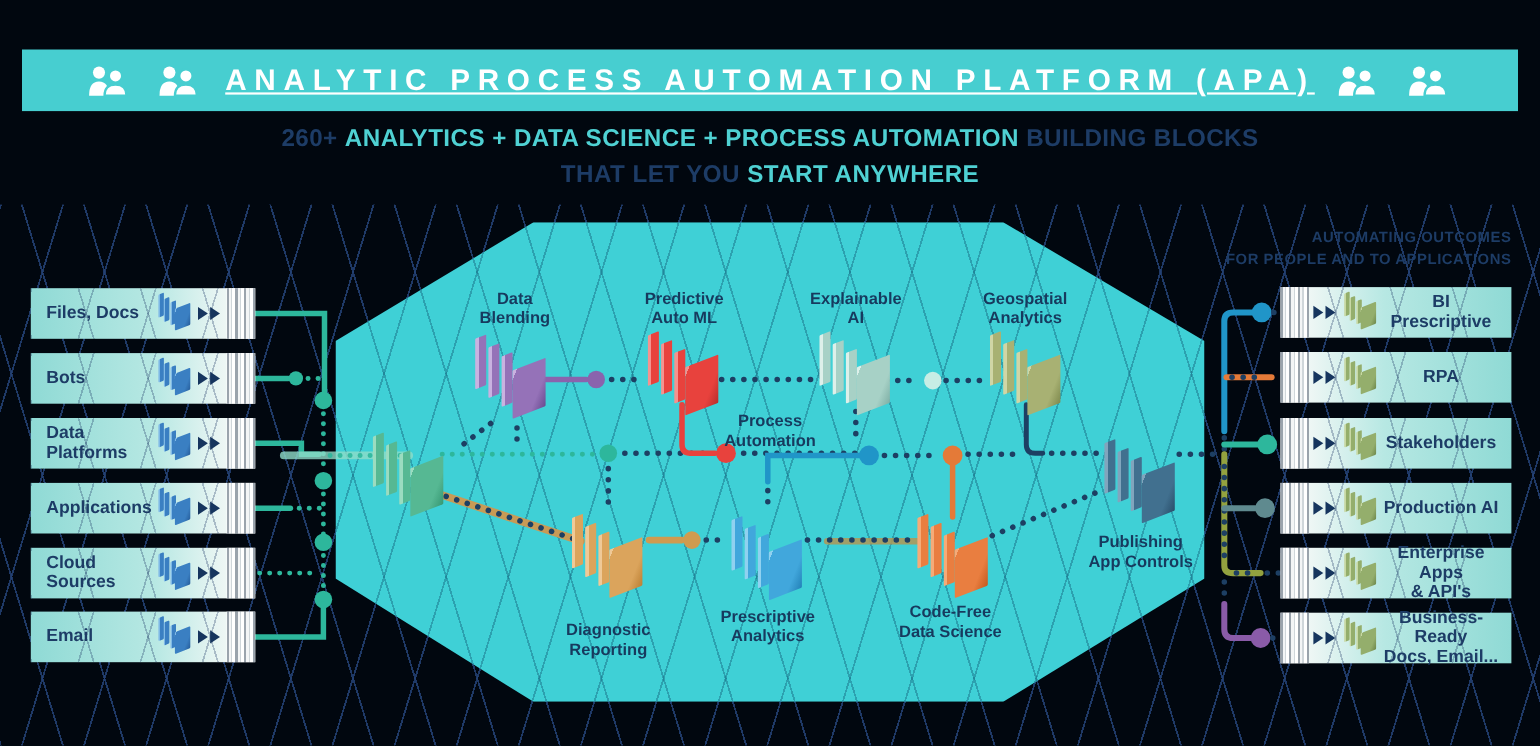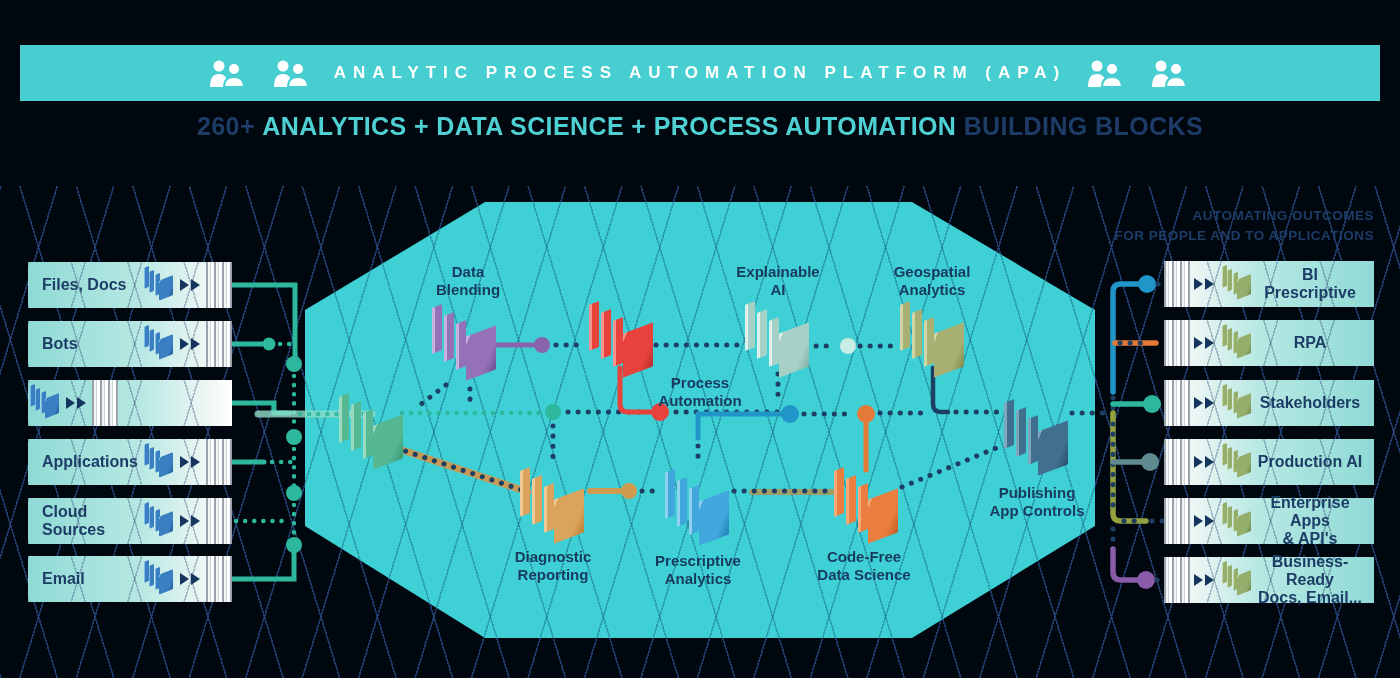--- a/index.html
+++ b/index.html
@@ -2,26 +2,26 @@
 <html><head>
 <meta charset="utf-8">
 <style>
   html,body{margin:0;padding:0;background:#01070f;}
   .stage{position:relative;width:1400px;height:678px;background:#01070f;overflow:hidden;
          font-family:"Liberation Sans",sans-serif;}
 
   
   .banner{position:absolute;left:20px;top:45px;width:1360px;height:56px;background:#47ced0;
           display:flex;align-items:center;justify-content:center;gap:18px;}
-  .banner-title{color:#ffffff;font-size:17px;font-weight:700;letter-spacing:7px;white-space:nowrap;}
+  .banner-title{color:#ffffff;font-size:27px;font-weight:700;letter-spacing:7px;white-space:nowrap;text-decoration:underline;}
   .pgroup{width:46px;height:30px;flex:0 0 auto;}
 
   
   .headline{position:absolute;left:0;top:110px;width:1400px;text-align:center;
-            font-size:25px;font-weight:700;letter-spacing:.4px;line-height:32px;}
+            font-size:22px;font-weight:700;letter-spacing:.4px;line-height:32px;}
   .headline .navy{color:#1d3c66;}
   .headline .teal{color:#4fd1d3;}
 
   
   .diagram{position:absolute;left:0;top:186px;width:1400px;height:492px;
     background:
       repeating-linear-gradient(107deg, rgba(36,66,118,.85) 0 1.6px, transparent 1.6px 54px),
       repeating-linear-gradient(73deg,  rgba(36,66,118,.85) 0 1.6px, transparent 1.6px 54px);}
   .octagon{position:absolute;left:0;top:0;width:1400px;height:492px;z-index:1;
     clip-path:polygon(485px 16px,912px 16px,1095px 124px,1095px 340px,912px 452px,485px 452px,305px 340px,305px 124px);
@@ -97,20 +97,21 @@
     <svg class="pgroup" viewBox="0 0 46 30">
       <circle cx="13" cy="8" r="5.5" fill="#fff"></circle>
         <path d="M4 29 Q4 16 13 16 Q22 16 22 29 Z" fill="#fff"></path>
       <circle cx="28" cy="11" r="6" fill="#fff" stroke="#47ced0" stroke-width="2"></circle>
       <path d="M18 29 Q18 19 28 19 Q38 19 38 29 Z" fill="#fff" stroke="#47ced0" stroke-width="2"></path>
     </svg>
   </div>
 
   <div class="headline">
     <div><span class="navy">260+</span><span class="navy">&nbsp;</span><span class="teal">ANALYTICS + DATA SCIENCE + PROCESS AUTOMATION</span><span> </span><span class="navy">BUILDING BLOCKS</span></div>
+    <div><span class="navy">THAT LET YOU</span><span> </span><span class="teal">START ANYWHERE</span></div>
   </div>
 
   <div class="diagram">
     <div class="octagon"></div>
 
     <svg class="wires" width="1400" height="492" viewBox="0 0 1400 492">
 
       <path class="sol" d="M232 99 H295 V170" stroke="#2db79c" stroke-width="5"></path>
       <circle cx="294" cy="178" r="8" fill="#2db79c"></circle>
       <path class="sol" d="M232 158 H262" stroke="#2db79c" stroke-width="5"></path>
@@ -241,29 +242,31 @@
         <div class="cube" style="left: 1004px; top: 215px; width: 66px; height: 82px;">
           <span class="slab" style="left: 0px; top: 0px; width: 10px; height: 46px; background: linear-gradient(90deg, rgb(129, 165, 189) 0px, rgb(129, 165, 189) 3px, rgb(65, 112, 143) 3px);"></span>
           <span class="slab" style="left: 12px; top: 8px; width: 10px; height: 46px; background: linear-gradient(90deg, rgb(129, 165, 189) 0px, rgb(129, 165, 189) 3px, rgb(65, 112, 143) 3px);"></span>
           <span class="slab" style="left: 24px; top: 16px; width: 10px; height: 46px; background: linear-gradient(90deg, rgb(129, 165, 189) 0px, rgb(129, 165, 189) 3px, rgb(65, 112, 143) 3px);"></span>
           <span class="slab" style="left: 34px; top: 25px; width: 30px; height: 44px; background: linear-gradient(115deg, rgb(129, 165, 189) 0px, rgb(129, 165, 189) 8%, rgb(65, 112, 143) 8%, rgb(65, 112, 143) 72%, rgb(42, 79, 107) 100%);"></span>
         </div>
       </div>
 
     <div class="nlabel" style="left:398px;top:77px">Data
 Blending</div>
+    <div class="nlabel" style="left:552px;top:77px">Predictive
+Auto ML</div>
     <div class="nlabel" style="left:708px;top:77px">Explainable
 AI</div>
     <div class="nlabel" style="left:862px;top:77px">Geospatial
 Analytics</div>
     <div class="nlabel" style="left:630px;top:188px">Process
 Automation</div>
     <div class="nlabel" style="left:967px;top:298px">Publishing
 App Controls</div>
-    <div class="nlabel" style="left:483px;top:362px">Diagnostic
+    <div class="nlabel" style="left:483px;top:378px">Diagnostic
 Reporting</div>
     <div class="nlabel" style="left:628px;top:366px">Prescriptive
 Analytics</div>
     <div class="nlabel" style="left:794px;top:362px">Code-Free
 Data Science</div>
 
     <div class="lbox" style="top:76px">
       <span class="boxlabel">Files, Docs</span>
       <span class="mini-cube">
           <span class="slab" style="left: 0px; top: 0px; width: 4.5px; height: 20.7px; background: linear-gradient(90deg, rgb(127, 185, 230) 0px, rgb(127, 185, 230) 1.35px, rgb(58, 127, 194) 1.35px);"></span>
@@ -285,20 +288,21 @@
           <span class="slab" style="left: 10.8px; top: 7.2px; width: 4.5px; height: 20.7px; background: linear-gradient(90deg, rgb(127, 185, 230) 0px, rgb(127, 185, 230) 1.35px, rgb(58, 127, 194) 1.35px);"></span>
           <span class="slab" style="left: 15.3px; top: 11.25px; width: 13.5px; height: 19.8px; background: linear-gradient(115deg, rgb(127, 185, 230) 0px, rgb(127, 185, 230) 8%, rgb(58, 127, 194) 8%, rgb(58, 127, 194) 72%, rgb(38, 94, 156) 100%);"></span>
         </span>
       <span class="chev">
           <i></i>
           <i></i>
         </span>
       <span class="stripes"></span>
     </div>
     <div class="lbox" style="top:194px">
+      <span class="boxlabel">Data Platforms</span>
       <span class="mini-cube">
           <span class="slab" style="left: 0px; top: 0px; width: 4.5px; height: 20.7px; background: linear-gradient(90deg, rgb(127, 185, 230) 0px, rgb(127, 185, 230) 1.35px, rgb(58, 127, 194) 1.35px);"></span>
           <span class="slab" style="left: 5.4px; top: 3.6px; width: 4.5px; height: 20.7px; background: linear-gradient(90deg, rgb(127, 185, 230) 0px, rgb(127, 185, 230) 1.35px, rgb(58, 127, 194) 1.35px);"></span>
           <span class="slab" style="left: 10.8px; top: 7.2px; width: 4.5px; height: 20.7px; background: linear-gradient(90deg, rgb(127, 185, 230) 0px, rgb(127, 185, 230) 1.35px, rgb(58, 127, 194) 1.35px);"></span>
           <span class="slab" style="left: 15.3px; top: 11.25px; width: 13.5px; height: 19.8px; background: linear-gradient(115deg, rgb(127, 185, 230) 0px, rgb(127, 185, 230) 8%, rgb(58, 127, 194) 8%, rgb(58, 127, 194) 72%, rgb(38, 94, 156) 100%);"></span>
         </span>
       <span class="chev">
           <i></i>
           <i></i>
         </span>

